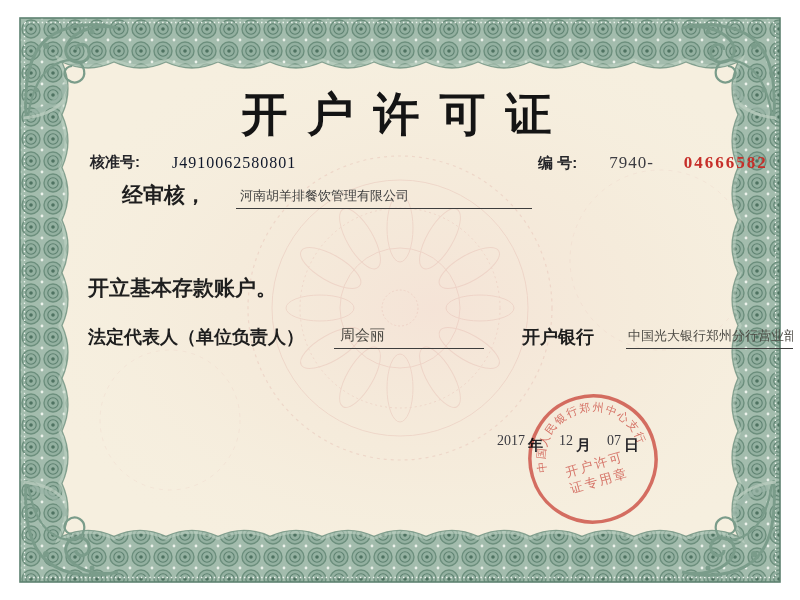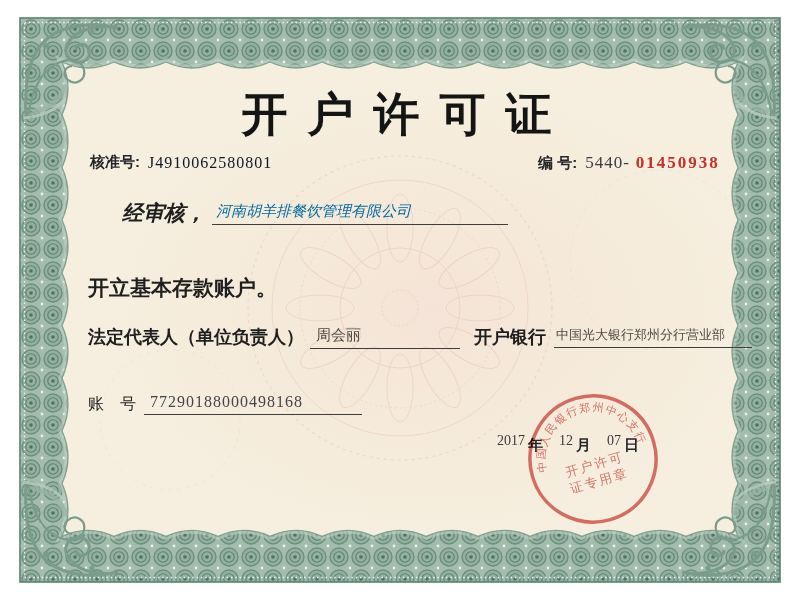--- a/index.html
+++ b/index.html
@@ -4,32 +4,32 @@
 <style>
   html,body{margin:0;padding:0;background:#ffffff;}
   .page{position:relative;width:793px;height:600px;background:#ffffff;overflow:hidden;
         font-family:"Liberation Sans","DejaVu Sans",sans-serif;color:#1e1e1e;}
   svg.bg, svg.seal-layer{position:absolute;left:0;top:0;width:800px;height:600px;}
   svg.seal-layer{pointer-events:none;mix-blend-mode:multiply;}
   .abs{position:absolute;}
   .serif{font-family:"Liberation Serif","DejaVu Serif",serif;}
   .cert-title{left:0;right:0;top:84px;text-align:center;font-family:"DejaVu Serif","Liberation Serif",serif;
               font-weight:bold;font-size:46px;letter-spacing:20px;padding-left:20px;color:#141414;}
-  .row{display:flex;align-items:center;}
+  .row{display:flex;align-items:flex-end;gap:24px;}
   .approval-row{left:90px;top:153px;}
   .approval-row .lbl{font-size:15px;font-weight:600;color:#26262a;}
   .approval-row .val{font-size:16px;color:#0f172a;margin-left:8px;letter-spacing:1px;}
   .serial-row{left:538px;top:153px;}
   .serial-row .lbl{font-size:15px;font-weight:600;color:#26262a;}
   .serial-row .pfx{font-size:17px;color:#3c3c42;margin-left:8px;letter-spacing:1px;}
   .serial-row .num{font-size:17px;color:#c62f2a;margin-left:6px;letter-spacing:2px;font-weight:600;}
-  .body-row1{left:122px;top:199px;width:600px;font-style:italic;}
+  .body-row1{left:122px;top:181px;width:600px;}
   .body-row1 .lead{font-size:21px;font-weight:600;white-space:nowrap;}
   .fill{border-bottom:1.5px solid #3d3d3d;}
-  .company-fill{width:288px;margin:0 6px;padding:0 4px 3px;font-size:15px;color:#0369a1;white-space:nowrap;}
+  .company-fill{width:288px;margin:0 6px;padding:0 4px 3px;font-size:13px;color:#404040;white-space:nowrap;}
   .body-row1 .tail{font-size:20px;font-weight:600;white-space:nowrap;}
   .body-row2{left:88px;top:274px;font-size:21px;font-weight:600;}
   .fields-row{left:88px;top:325px;}
   .fields-row .lbl{font-size:18px;font-weight:600;white-space:nowrap;}
   .legal-fill{width:138px;margin-left:6px;padding:0 6px 3px;font-size:15px;color:#4c4a44;}
   .bank-lbl{margin-left:14px;}
   .bank-fill{width:194px;margin-left:8px;padding:0 2px 3px;font-size:13px;color:#4c4a44;white-space:nowrap;}
   .account-row{left:88px;top:393px;}
   .account-fill{width:206px;margin-left:8px;padding:0 6px 3px;font-size:16px;color:#45434d;letter-spacing:1px;}
   .issuer-block{left:497px;top:433px;}
@@ -120,42 +120,38 @@
 
   <div class="abs cert-title">开户许可证</div>
 
   <div class="abs row approval-row">
     <span class="lbl">核准号:</span>
     <span class="val serif">J4910062580801</span>
   </div>
 
   <div class="abs row serial-row">
     <span class="lbl">编 号:</span>
-    <span class="pfx serif">5440-</span>
-    <span class="num serif">01450938</span>
+    <span class="pfx serif">7940-</span>
+    <span class="num serif">04666582</span>
   </div>
 
   <div class="abs row body-row1">
     <span class="lead">经审核，</span>
     <span class="fill company-fill serif">河南胡羊排餐饮管理有限公司</span>
   </div>
 
   <div class="abs body-row2">开立基本存款账户。</div>
 
   <div class="abs row fields-row">
     <span class="lbl">法定代表人（单位负责人）</span>
     <span class="fill legal-fill serif">周会丽</span>
     <span class="lbl bank-lbl">开户银行</span>
     <span class="fill bank-fill serif">中国光大银行郑州分行营业部</span>
   </div>
 
-  <div class="abs row account-row">
-    <span class="lbl">账　号</span>
-    <span class="fill account-fill serif">77290188000498168</span>
-  </div>
 
   <div class="abs issuer-block">
     <div class="date-row">
       <span class="date-num">2017</span>
       <span class="date-unit">年</span>
       <span class="date-num">12</span>
       <span class="date-unit">月</span>
       <span class="date-num">07</span>
       <span class="date-unit">日</span>
     </div>

